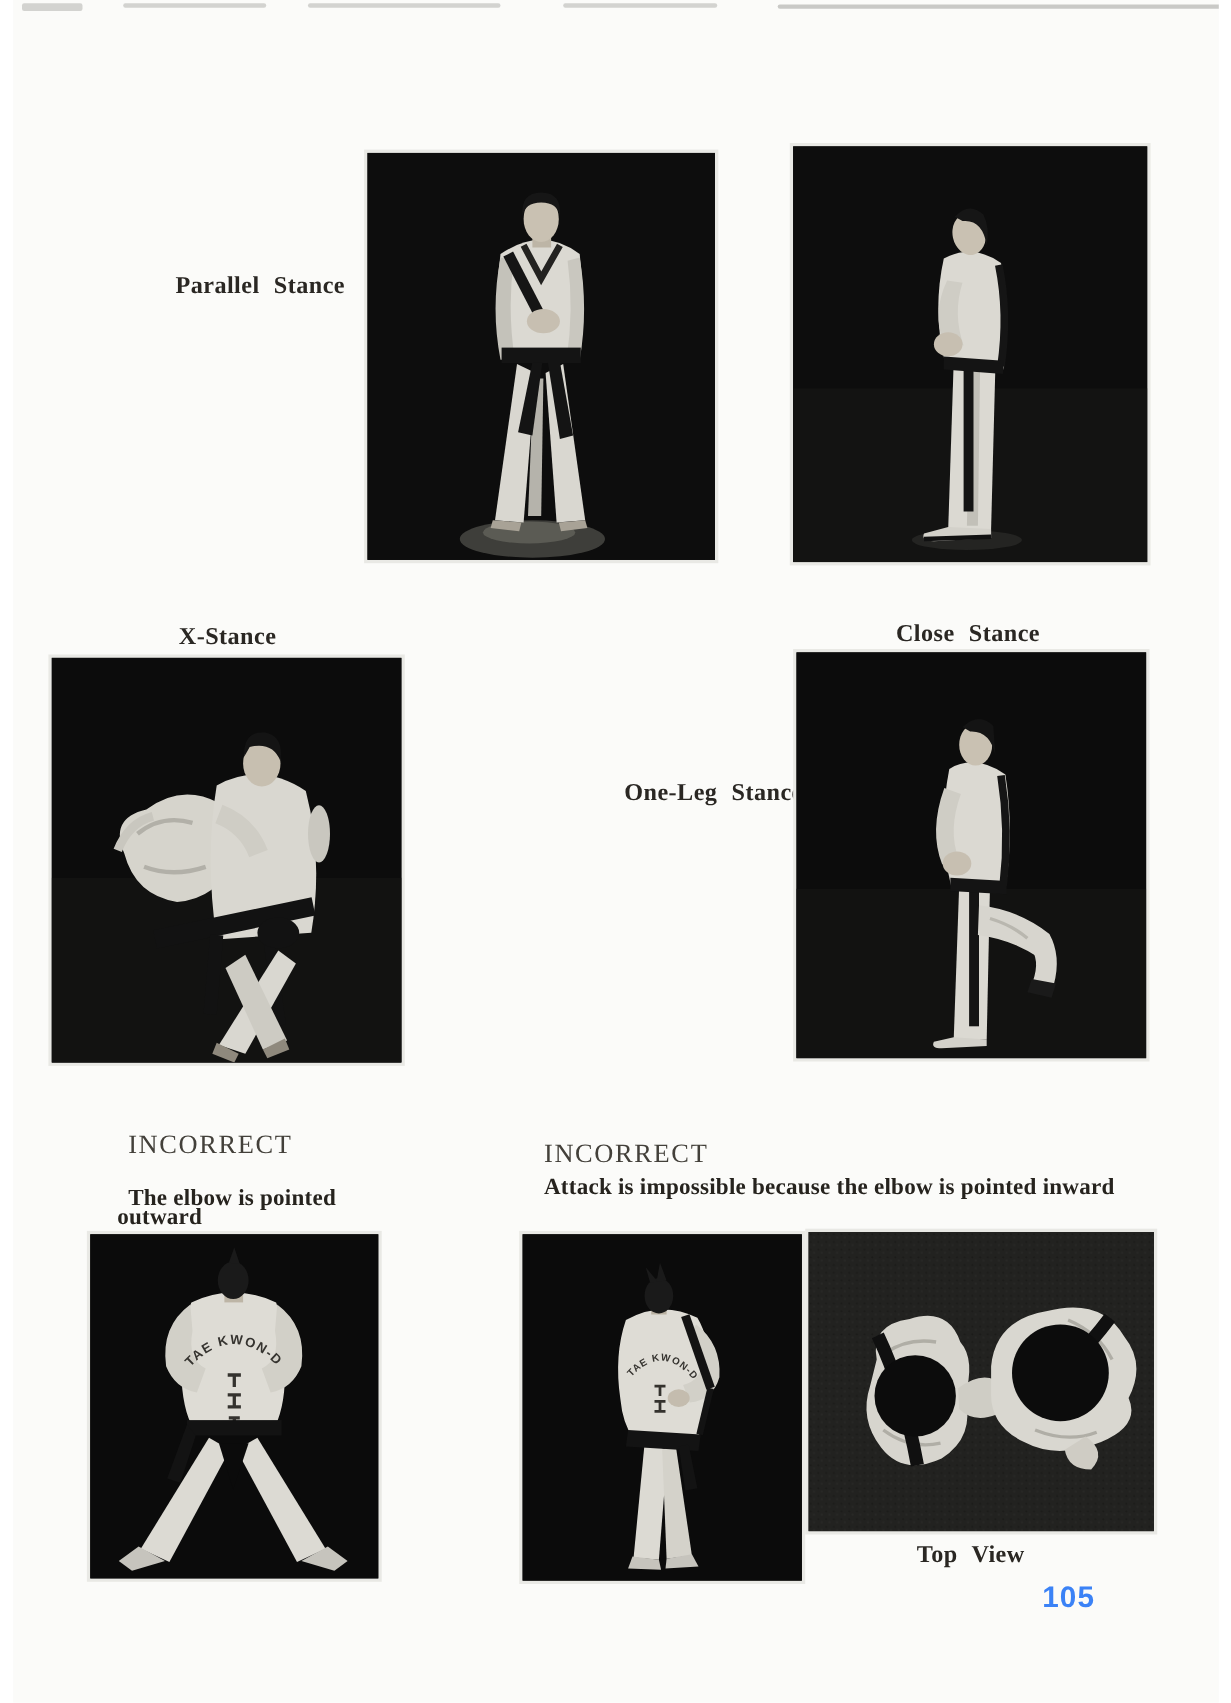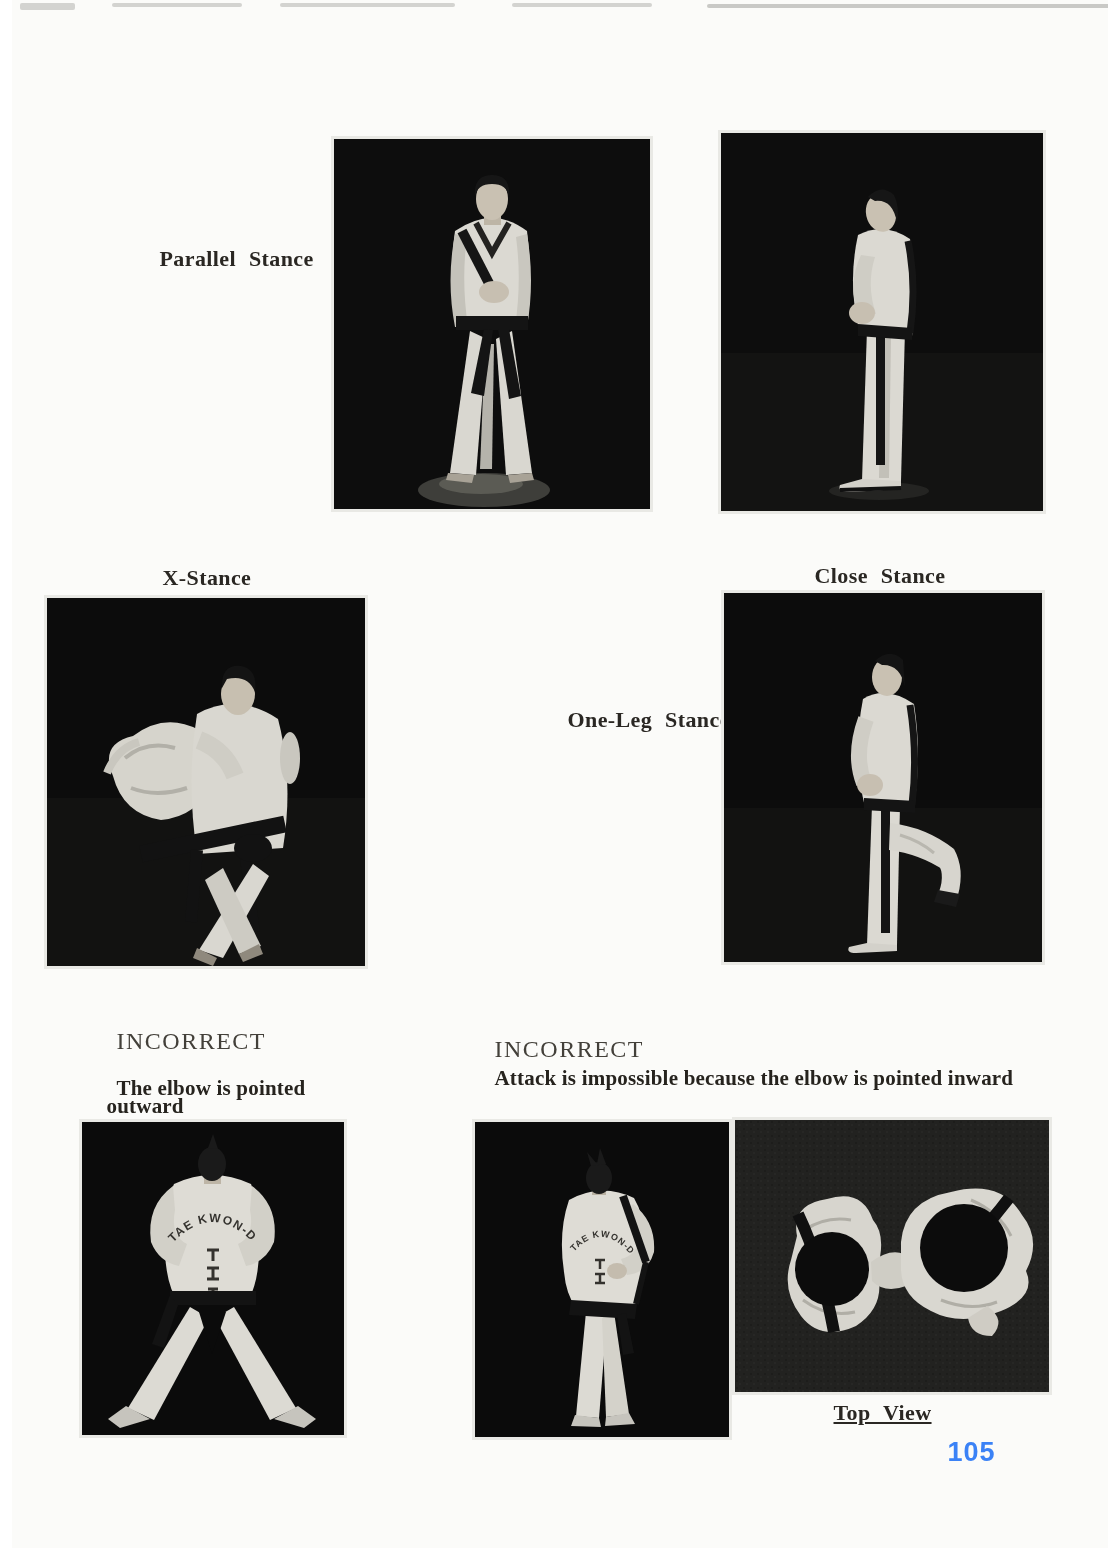--- a/index.html
+++ b/index.html
@@ -39,21 +39,21 @@
   <div class="scan-mark" style="left:8px;top:3px;width:55px;height:7px;"></div>
   <div class="scan-mark" style="left:100px;top:3px;width:130px;height:4px;"></div>
   <div class="scan-mark" style="left:268px;top:3px;width:175px;height:4px;"></div>
   <div class="scan-mark" style="left:500px;top:3px;width:140px;height:4px;"></div>
   <div class="scan-mark" style="left:695px;top:4px;width:415px;height:4px;background:#c9c9c6;"></div>
 
   <div class="caption" style="left:148px;top:246px;">Parallel Stance</div>
   <div class="caption" style="left:803px;top:523px;margin-top:40px;">Close Stance</div>
   <div class="caption" style="left:151px;top:565px;">X-Stance</div>
   <div class="caption" style="left:556px;top:707px;">One-Leg Stance</div>
-  <div class="caption" style="left:822px;top:1400px;text-decoration:underline;">Top View</div>
+  <div class="caption" style="left:822px;top:1400px;">Top View</div>
 
   <div class="inc-heading" style="left:105px;top:1028px;">INCORRECT</div>
   <div class="inc-line" style="left:105px;top:1060px;margin-top:16px;">The elbow is pointed</div>
   <div class="inc-line" style="left:95px;top:1094px;">outward</div>
 
   <div class="inc-heading" style="left:483px;top:1036px;">INCORRECT</div>
   <div class="inc-line" style="left:483px;top:1066px;">Attack is impossible because the elbow is pointed inward</div>
 
   <div class="photo" style="left:322px;top:139px;width:316px;height:370px;">
     <svg viewBox="0 0 316 370">

